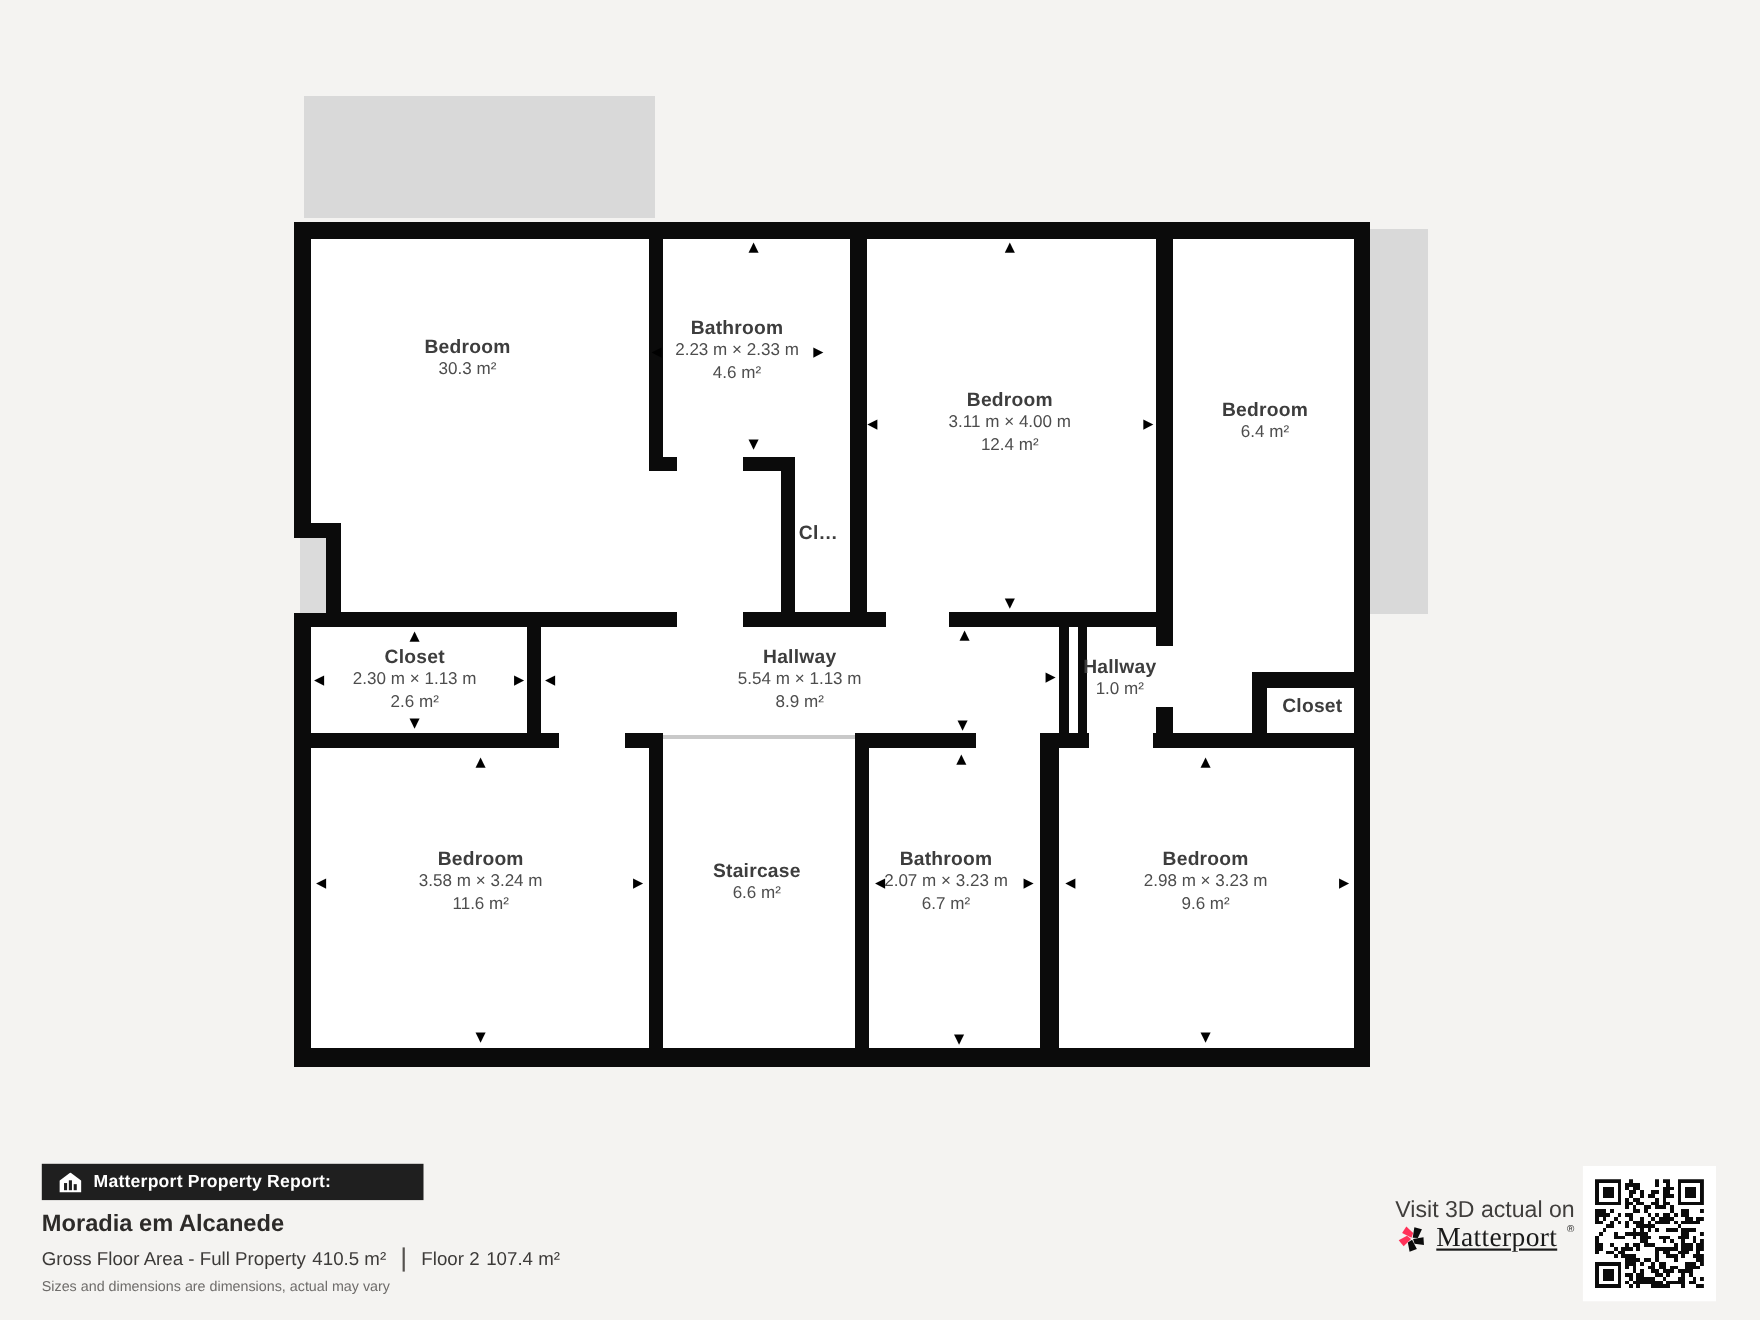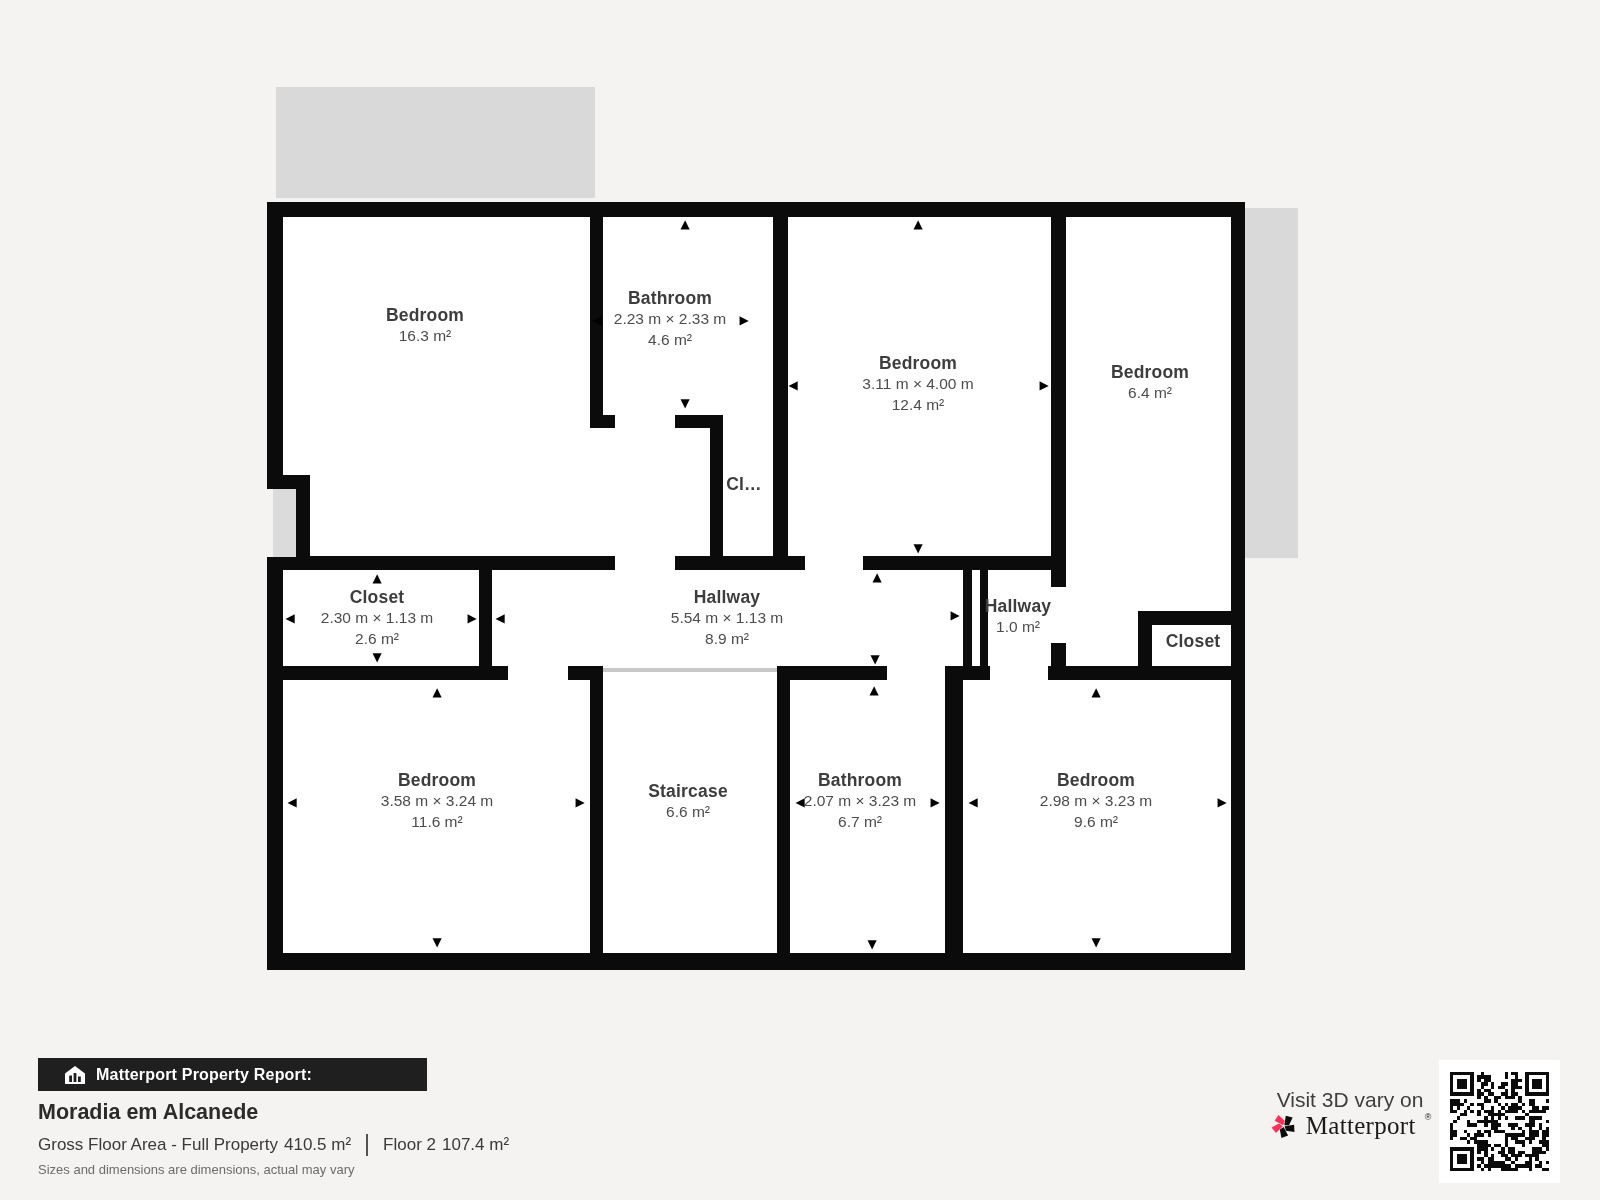--- a/index.html
+++ b/index.html
@@ -12,34 +12,34 @@
   body{width:1600px;height:1200px;overflow:hidden;background:var(--page_bg);
        font-family:"Liberation Sans", sans-serif;}
   .stage{position:absolute;left:0;top:0;width:1600px;height:1200px;}
   .plan-svg{position:absolute;left:0;top:0;}
   .rlabel{position:absolute;transform:translateX(-50%);text-align:center;white-space:nowrap;}
   .rname{font:700 17.5px/22px "Liberation Sans",sans-serif;color:var(--room_name);letter-spacing:.2px;}
   .rdims,.rarea{font:400 15.5px/20.5px "Liberation Sans",sans-serif;color:var(--room_dims);}
   .ar{position:absolute;transform:translate(-50%,-50%);font-style:normal;font-size:12px;
       line-height:1;color:#000;font-family:"DejaVu Sans",sans-serif;}
   
-  .report-bar{position:absolute;left:38px;top:1058px;width:389px;height:33px;
-      background:var(--bar_bg);display:flex;align-items:center;gap:11px;padding-left:27px;box-sizing:border-box;}
+  .report-bar{position:absolute;left:38px;top:1058px;width:347px;height:33px;
+      background:var(--bar_bg);display:flex;align-items:center;gap:11px;padding-left:16px;box-sizing:border-box;}
   .report-bar span{font:700 16px/1 "Liberation Sans",sans-serif;color:var(--bar_text);letter-spacing:.2px;}
   .prop-name{position:absolute;left:38px;top:1099px;font:700 21.5px/26px "Liberation Sans",sans-serif;color:var(--title);}
   .area-line{position:absolute;left:38px;top:1133px;font:400 17px/24px "Liberation Sans",sans-serif;
       color:var(--body_text);display:flex;align-items:center;}
   .area-line b{font-weight:400;margin-right:6px;}
   .vdiv{display:inline-block;width:2px;height:22px;background:#55524f;margin:0 15px;}
   .disclaimer{position:absolute;left:38px;top:1161px;font:400 13px/17px "Liberation Sans",sans-serif;color:var(--muted);}
   .visit{position:absolute;left:1350px;top:1088px;transform:translateX(-50%);
       font:400 21px/24px "Liberation Sans",sans-serif;color:#403e3c;white-space:nowrap;}
   .brand-row{position:absolute;left:1350px;top:1112px;transform:translateX(-50%);
       display:flex;align-items:center;gap:8px;white-space:nowrap;}
-  .wordmark{font:400 25px/28px "Liberation Serif",serif;color:var(--brand_dark);letter-spacing:.3px;}
+  .wordmark{font:400 25px/28px "Liberation Serif",serif;color:var(--brand_dark);letter-spacing:.3px;text-decoration:underline;}
   .regmark{font:400 9px/9px "Liberation Sans",sans-serif;color:var(--brand_dark);vertical-align:top;
       position:relative;top:-9px;left:1px;}
   .qr-box{position:absolute;left:1439px;top:1060px;width:121px;height:123px;background:#fff;
       display:flex;align-items:center;justify-content:center;}
 </style>
 </head>
 <body>
 
 <div class="stage">
 
@@ -88,21 +88,21 @@
     </g>
 
     <rect x="267" y="489" width="6" height="68" fill="#f4f3f1"></rect>
     <rect x="273" y="489" width="23" height="68" fill="#dbdbdb"></rect>
 
     <rect x="603" y="668" width="174" height="4" fill="#c9c9c9"></rect>
   </svg>
 
   <div class="rlabel" style="left:425px;top:304px">
     <div class="rname">Bedroom</div>
-    <div class="rarea">16.3 m²</div>
+    <div class="rarea">30.3 m²</div>
   </div>
 
   <div class="rlabel" style="left:670px;top:287px">
     <div class="rname">Bathroom</div>
     <div class="rdims">2.23 m × 2.33 m</div>
     <div class="rarea">4.6 m²</div>
   </div>
 
   <div class="rlabel" style="left:918px;top:352px">
     <div class="rname">Bedroom</div>
@@ -213,21 +213,21 @@
   <div class="area-line">
     <b>Gross Floor Area - Full Property</b>
     <span>410.5 m²</span>
     <span class="vdiv"></span>
     <b>Floor 2</b>
     <span>107.4 m²</span>
   </div>
 
   <div class="disclaimer">Sizes and dimensions are dimensions, actual may vary</div>
 
-  <div class="visit">Visit 3D vary on</div>
+  <div class="visit">Visit 3D actual on</div>
 
   <div class="brand-row">
     <svg width="28" height="28" viewBox="0 0 30 30">
       <g>
         <g transform="rotate(-34 15 15)">
             <path d="M15 14 L10 5 L17 2 L19 11 Z" fill="#ff3158"></path>
           </g>
         <g transform="rotate(38 15 15)">
             <path d="M15 14 L10 5 L17 2 L19 11 Z" fill="#0b0b0b"></path>
           </g>

